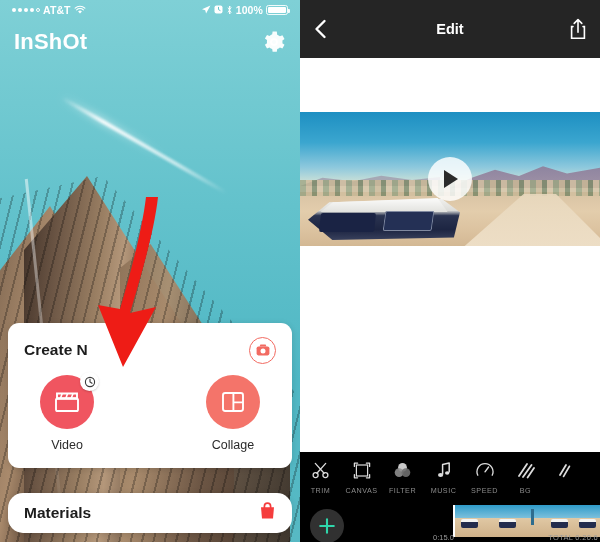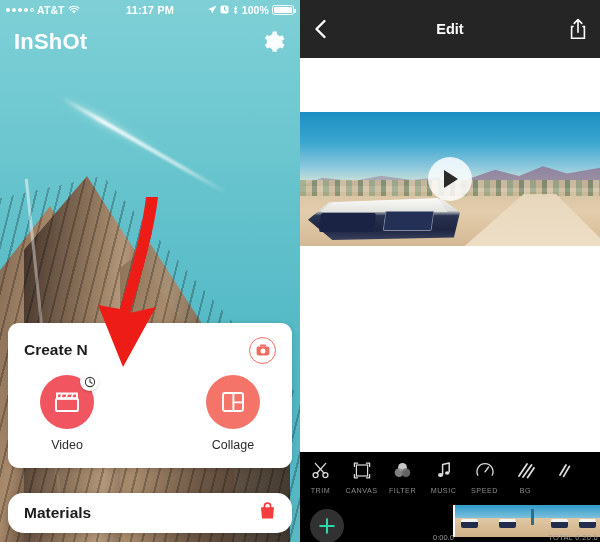--- a/index.html
+++ b/index.html
@@ -74,22 +74,22 @@
     position: absolute; left: 44px; top: 178px;
     width: 3px; height: 368px;
     background: linear-gradient(180deg, rgba(255,255,255,.5), rgba(255,255,255,0));
     transform: rotate(-6deg);
   }
 
   
   .status-bar {
     position: relative; z-index: 5;
     height: 19px; width: 100%;
-    display: flex; align-items: center;
-    padding: 0 6px;
+    display: flex; 
+    padding: 0 12px;
     color: #ffffff; font-size: 10.5px; font-weight: bold;
     letter-spacing: .1px;
   }
   .sb-left { display: flex; align-items: center; gap: 3px; }
   .sb-dots { display: flex; gap: 2px; align-items: center; }
   .dot { width: 4px; height: 4px; border-radius: 50%; background: #fff; display:block; }
   .dot.hollow { background: transparent; border: 1px solid #fff; width: 4px; height: 4px; }
   .sb-carrier { font-size: 10.5px; }
   .sb-center { position: absolute; left: 0; right: 0; text-align: center; font-size: 11px; }
   .sb-right { margin-left: auto; display: flex; align-items: center; gap: 3px; position: relative; z-index: 2; }
@@ -317,21 +317,20 @@
         </span>
         <span class="sb-carrier">AT&amp;T</span>
         <span style="display:inline-flex">
           <svg width="12" height="10" viewBox="0 0 12 10">
               <path d="M6 8.6 4.1 6.5a2.8 2.8 0 0 1 3.8 0Z" fill="#fff"></path>
               <path d="M2.6 4.9a5 5 0 0 1 6.8 0" stroke="#fff" stroke-width="1.1" fill="none" stroke-linecap="round"></path>
               <path d="M1.1 3.2a7.3 7.3 0 0 1 9.8 0" stroke="#fff" stroke-width="1.1" fill="none" stroke-linecap="round"></path>
             </svg>
         </span>
       </div>
-      <div class="sb-center">11:17 PM</div>
       <div class="sb-right">
         <span style="display:inline-flex">
           <svg width="10" height="10" viewBox="0 0 10 10">
               <path d="M9.4.6 1 4.3l3.2 1 .9 3.3Z" fill="#fff"></path>
             </svg>
         </span>
         <span style="display:inline-flex">
           <svg width="9" height="9" viewBox="0 0 9 9">
               <rect x=".5" y=".5" width="8" height="8" rx="2" fill="#fff"></rect>
               <path d="M4.5 2.3v2.3l1.6.9" stroke="#63c4cd" stroke-width="1" fill="none" stroke-linecap="round"></path>
@@ -549,20 +548,20 @@
           <div class="cs-sky"></div>
           <div class="cs-ground"></div>
           <div class="cs-obj" style="left:6px"></div>
           <div class="cs-obj" style="left:44px"></div>
           <div class="cs-cactus" style="left:76px"></div>
           <div class="cs-obj" style="left:96px"></div>
           <div class="cs-obj" style="left:124px"></div>
         </div>
 
         <div class="tl-times">
-          <span class="tl-start">0:00.0</span>
+          <span class="tl-start">0:15.0</span>
           <span class="tl-total">TOTAL 0:20.6</span>
         </div>
       </div>
     </div>
 
   </div>
 </div>
 
 </body></html>

